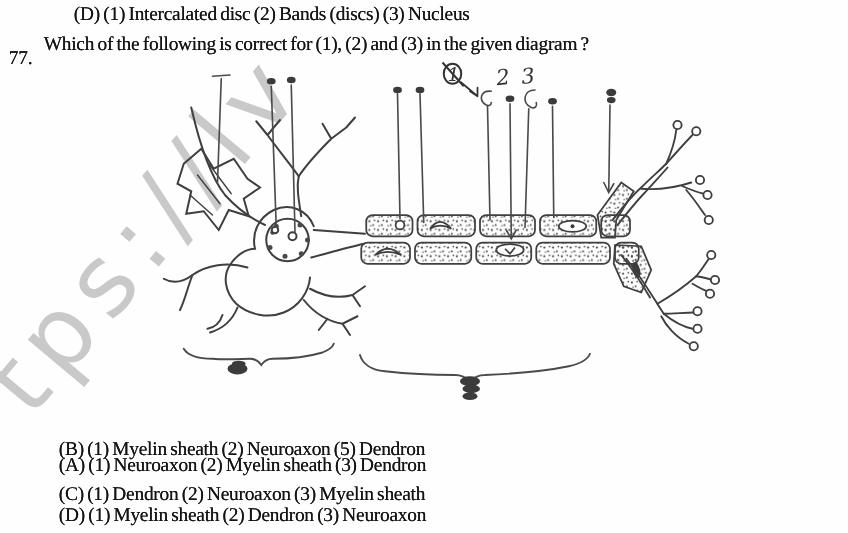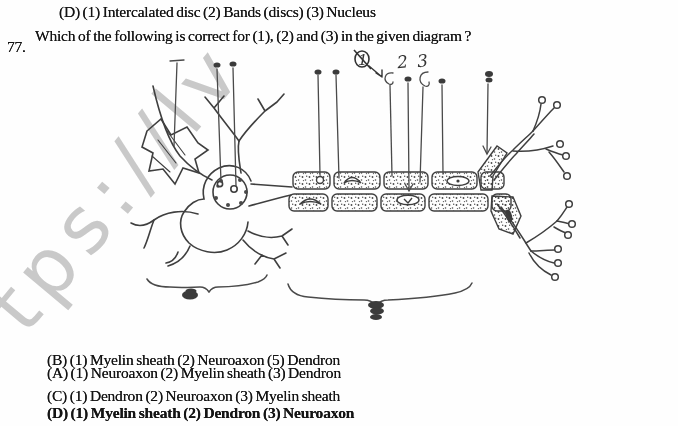--- a/index.html
+++ b/index.html
@@ -12,21 +12,21 @@
   .textline{
     position:absolute;font-size:15.5px;line-height:18px;
     letter-spacing:-0.2px;word-spacing:-1px;white-space:nowrap;
     text-shadow:0 0 0.4px #222;
   }
   #prev-line{left:47px;top:3px;margin-left:12px;}
   #q-number{left:7px;top:38px;}
   #q-text{left:35px;top:27px;}
   .option-line{position:absolute;left:47px;font-size:15.5px;line-height:18px;
     letter-spacing:-0.2px;word-spacing:-1px;white-space:nowrap;text-shadow:0 0 0.4px #222;}
-  #opt-a{top:324px;margin-top:40px;} #opt-b{top:351px;} #opt-c{top:387px;} #opt-d{top:404px;font-weight:bold;}
+  #opt-a{top:324px;margin-top:40px;} #opt-b{top:351px;} #opt-c{top:387px;} #opt-d{top:404px;}
   #watermark{
     position:absolute;left:-30px;top:290px;
     transform:rotate(-50deg);transform-origin:0 0;
     font-family:"DejaVu Sans", sans-serif;
     font-size:78px;letter-spacing:10px;color:#c9c9c9;
     white-space:nowrap;z-index:0;
   }
   #diagram-svg{position:absolute;left:0;top:0;z-index:1;}
 </style>
 </head>

